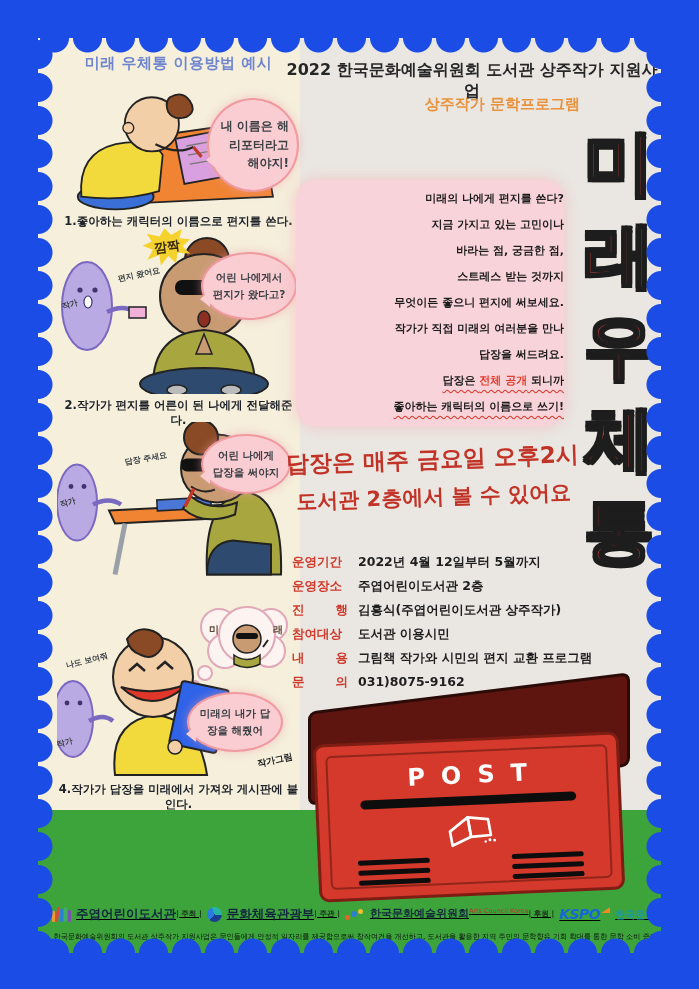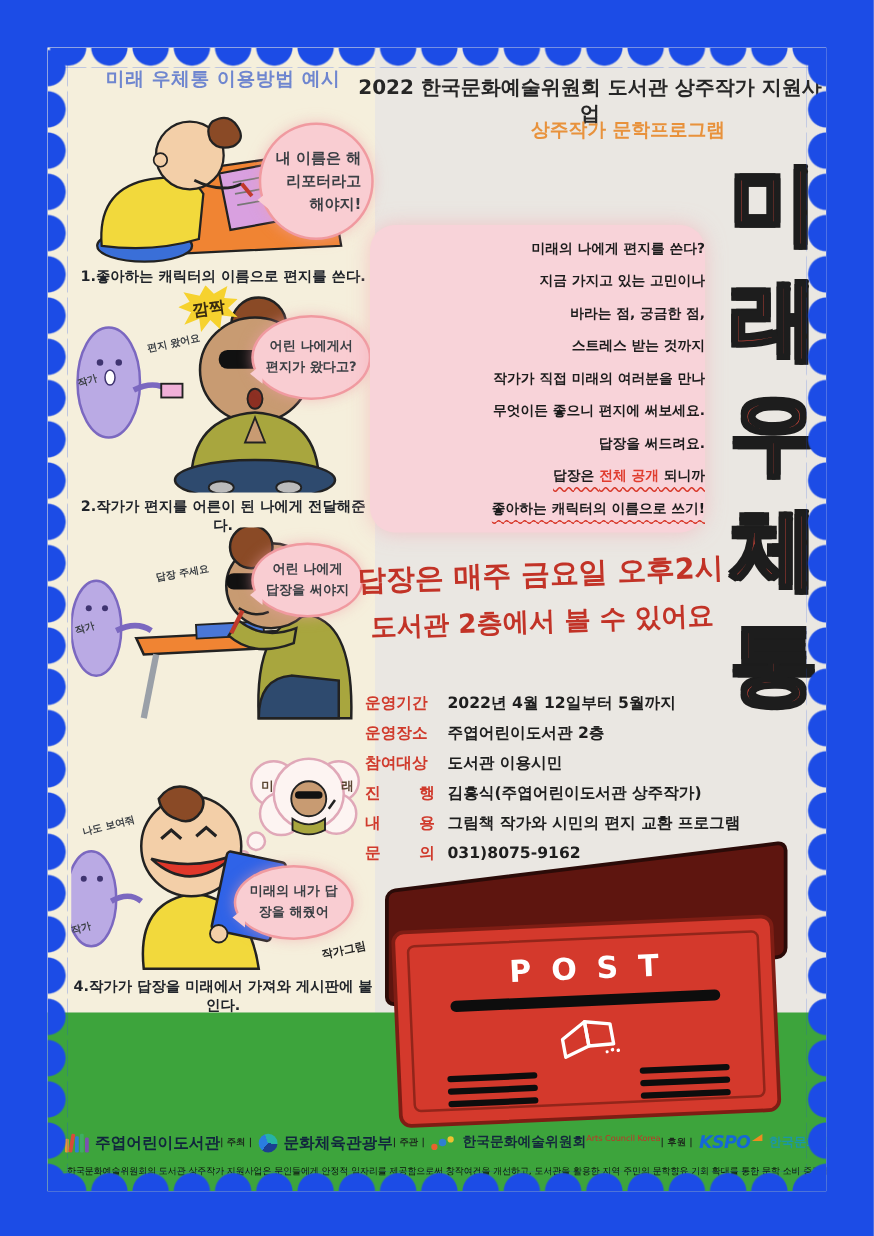--- a/index.html
+++ b/index.html
@@ -52,21 +52,21 @@
   .mb-top{position:absolute;left:4px;top:10px;width:316px;height:88px;background:#5e150f;border:3px solid #2b0b08;border-radius:8px;transform:skewY(-7deg);}
   .mb-front{position:absolute;left:12px;top:56px;width:306px;height:158px;background:#d4392c;border:3px solid #7e1d14;border-radius:10px;transform:rotate(-2.5deg);box-sizing:border-box;}
   .mb-inner{position:absolute;inset:9px;border:2.5px solid #92251a;border-radius:6px;display:flex;flex-direction:column;align-items:center;}
   .post{margin-top:9px;font-size:24px;font-weight:900;color:#fff;letter-spacing:16px;padding-left:16px;}
   .slot{margin-top:7px;width:78%;height:9px;background:#0d0d0d;border-radius:5px;}
   .vents{width:100%;display:flex;justify-content:space-between;padding:0 26px;box-sizing:border-box;margin-top:10px;}
   .vent{display:flex;flex-direction:column;gap:5px;}
   .vent i{display:block;width:72px;height:5px;background:#0d0d0d;border-radius:3px;}
 
   .logos{position:absolute;left:14px;right:14px;top:860px;height:32px;display:flex;align-items:center;justify-content:space-between;z-index:4;}
-  .lg{display:flex;align-items:center;gap:5px;}
+  .lg{display:flex;align-items:center;gap:5px;text-decoration:underline;}
   .lg .tag{font-size:7.5px;color:#1c2a1c;font-weight:600;white-space:nowrap;}
   .lg .nm{font-size:12.5px;font-weight:800;color:#11263d;white-space:nowrap;}
   .books{display:flex;align-items:flex-end;gap:1px;height:16px;}
   .books i{display:block;width:3px;border-radius:1px;}
   .mcst{width:15px;height:15px;border-radius:50%;background:conic-gradient(from 220deg,#2a7de0 0 33%,#27b2a6 33% 66%,#1a3f92 66% 100%);}
   .dots{position:relative;width:20px;height:14px;}
   .dots i{position:absolute;border-radius:50%;display:block;}
   .stack{display:flex;flex-direction:row;line-height:1.1;}
   .stack .nm2{font-size:11px;font-weight:800;color:#14283c;white-space:nowrap;}
   .stack .sb{font-size:6.5px;color:#c23327;white-space:nowrap;}
@@ -195,48 +195,48 @@
     <span>우</span>
     <span>체</span>
     <span>통</span>
   </div>
 
   <div class="pink-note">
     <div>미래의 나에게 편지를 쓴다?</div>
     <div>지금 가지고 있는 고민이나</div>
     <div>바라는 점, 궁금한 점,</div>
     <div>스트레스 받는 것까지</div>
+    <div>무엇이든 좋으니 편지에 써보세요.</div>
     <div>작가가 직접 미래의 여러분을 만나</div>
-    <div>무엇이든 좋으니 편지에 써보세요.</div>
     <div>답장을 써드려요.</div>
     <div class="wavy"><span>답장은 </span><span class="hl">전체 공개</span><span> 되니까</span></div>
     <div class="wavy">좋아하는 캐릭터의 이름으로 쓰기!</div>
   </div>
 
   <div class="sched">
     <div class="s1">답장은 매주 금요일 오후2시</div>
     <div class="s2">도서관 2층에서 볼 수 있어요</div>
   </div>
 
   <div class="info">
     <div class="row">
         <span class="lb">운영기간</span>
         <span class="vl">2022년 4월 12일부터 5월까지</span>
       </div>
     <div class="row">
         <span class="lb">운영장소</span>
         <span class="vl">주엽어린이도서관 2층</span>
       </div>
     <div class="row">
+        <span class="lb">진 행</span>
+        <span class="vl">김흥식(주엽어린이도서관 상주작가)</span>
+      </div>
+    <div class="row">
         <span class="lb">참여대상</span>
         <span class="vl">도서관 이용시민</span>
-      </div>
-    <div class="row">
-        <span class="lb">진 행</span>
-        <span class="vl">김흥식(주엽어린이도서관 상주작가)</span>
       </div>
     <div class="row">
         <span class="lb">내 용</span>
         <span class="vl">그림책 작가와 시민의 편지 교환 프로그램</span>
       </div>
     <div class="row">
         <span class="lb">문 의</span>
         <span class="vl">031)8075-9162</span>
       </div>
   </div>

